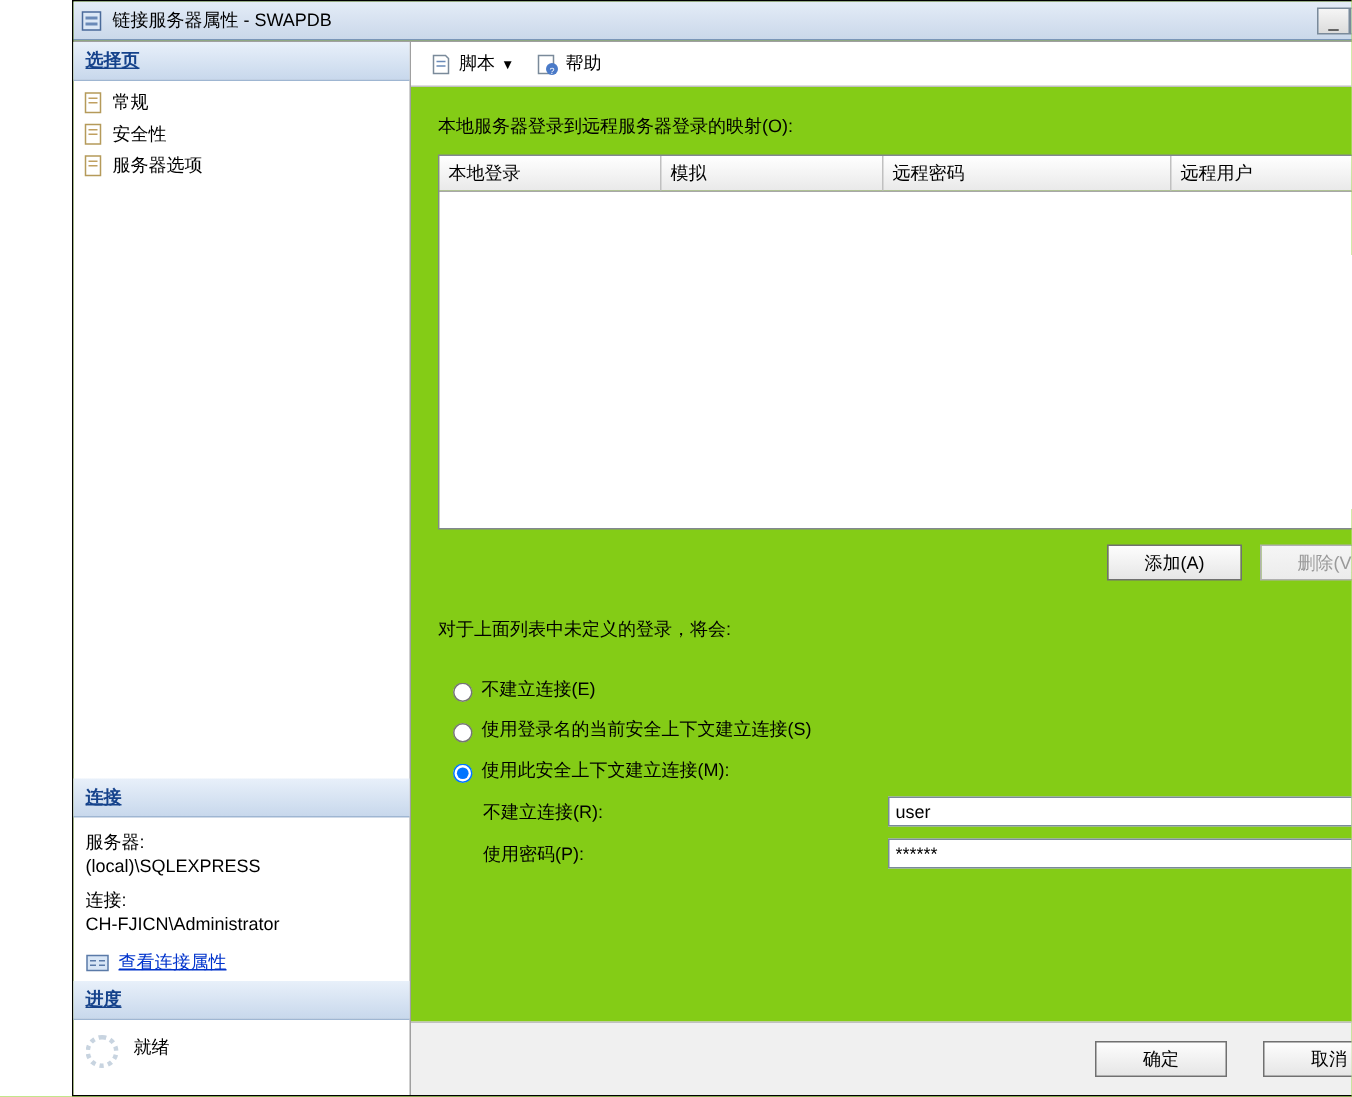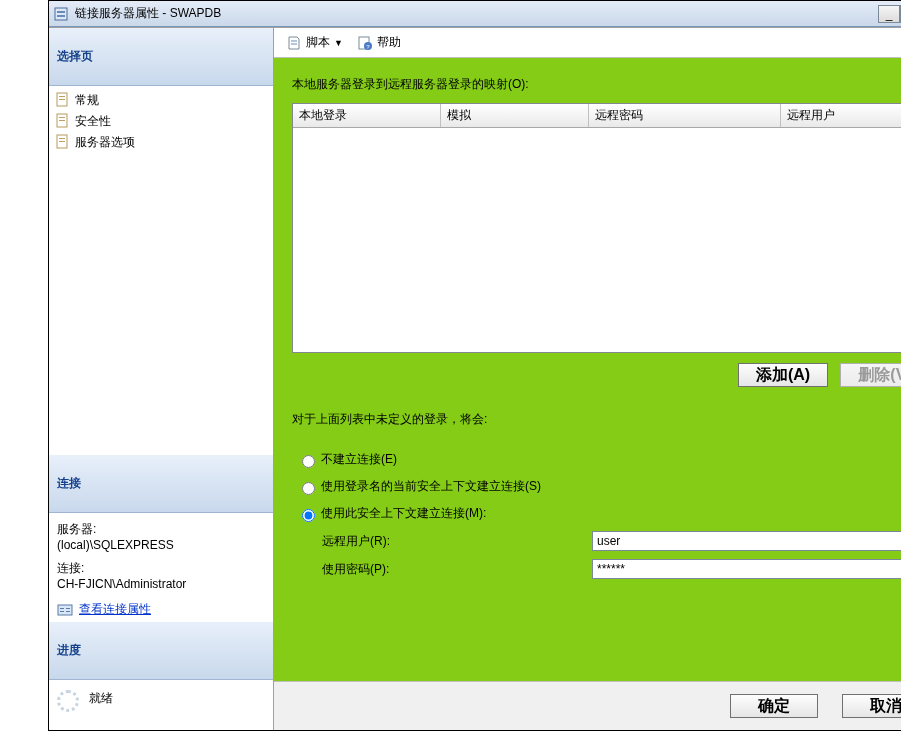--- a/index.html
+++ b/index.html
@@ -5,23 +5,23 @@
 * { box-sizing: border-box; margin: 0; padding: 0; }
 body { font-family: "Microsoft YaHei", "SimSun", Tahoma, sans-serif; font-size: 12px; background: #fff; }
 .window { width: 901px; height: 731px; border: 1px solid #000; background: #84cc16; display: flex; flex-direction: column; margin-left: 48px; }
 .titlebar { height: 26px; background: linear-gradient(#e4ecf7, #cad8ea); border-bottom: 1px solid #7a96b8; display: flex; align-items: center; padding: 0 4px; }
 .titlebar .icon { width: 16px; height: 16px; margin-right: 6px; }
 .titlebar .title { flex: 1; color: #000; }
 .titlebar .winbtns { display: flex; gap: 0; }
 .titlebar .winbtns button { width: 22px; height: 18px; border: 1px solid #7a8a9a; background: linear-gradient(#f5f5f5, #dcdcdc); font-family: inherit; font-size: 12px; line-height: 1; padding: 0; }
 .content { flex: 1; display: flex; border-top: 1px solid #a0a0a0; }
 .leftpanel { width: 225px; border-right: 1px solid #a0a0a0; background: #fff; display: flex; flex-direction: column; }
-.panel-header { background: linear-gradient(#e8f0fa, #c8d8ec); border-bottom: 1px solid #9fb6d2; padding: 20px 8px; font-weight: bold; color: #15428b; }
+.panel-header { background: linear-gradient(#e8f0fa, #c8d8ec); border-bottom: 1px solid #9fb6d2; padding: 4px 8px; font-weight: bold; color: #15428b; text-decoration: underline; }
 .nav-list { padding: 4px 6px; }
-.nav-item { display: flex; align-items: flex-start; padding: 2px 0; gap: 4px; }
+.nav-item { display: flex; align-items: flex-end; padding: 2px 0; gap: 4px; }
 .nav-item .icon { width: 16px; height: 16px; display: inline-flex; align-items: center; justify-content: center; }
 .spacer-flex { flex: 1; }
 .conn-section { padding: 4px 8px; }
 .conn-section .label { margin-top: 4px; }
 .conn-section .value { margin-bottom: 8px; }
 .conn-link { display: flex; align-items: center; gap: 6px; margin-top: 10px; }
 .conn-link a { color: #0033cc; text-decoration: underline; cursor: pointer; text-align: right; }
 .progress-section { padding: 10px 8px 18px 8px; display: flex; align-items: flex-start; gap: 10px; }
 .spinner { width: 22px; height: 22px; border: 3px dotted #c8d4e0; border-radius: 50%; }
 .rightpanel { flex: 1; display: flex; flex-direction: column; }
@@ -29,21 +29,21 @@
 .toolbar .tb-item { display: flex; align-items: center; gap: 4px; padding: 2px 4px; }
 .toolbar .arrow { font-size: 9px; }
 .main-area { flex: 1; padding: 18px 18px 0 18px; display: flex; flex-direction: column; }
 .section-label { margin-bottom: 10px; }
 .grid-wrap { border: 1px solid #828790; height: 250px; display: flex; flex-direction: column; margin-bottom: 10px; }
 .grid-header { display: flex; background: linear-gradient(#fff, #e9e9e9); border-bottom: 1px solid #a8a8a8; }
 .grid-header .gh { padding: 3px 6px; border-right: 1px solid #c0c0c0; }
 .gh1 { width: 148px; } .gh2 { width: 148px; } .gh3 { width: 148px; } .gh4 { flex: 1; }
 .grid-body { flex: 1; background: #fff; }
 .grid-btns { display: flex; justify-content: flex-end; gap: 12px; margin-bottom: 24px; }
-.btn { min-width: 90px; height: 24px; border: 1px solid #707070; background: linear-gradient(#fdfdfd, #e6e6e6); font-family: inherit; font-size: 16px; padding: 0 10px; font-weight: bold; }
+.btn { min-width: 90px; height: 24px; border: 1px solid #707070; background: linear-gradient(#fdfdfd, #e6e6e6); font-family: inherit; font-size: 12px; padding: 0 10px; }
 .btn:disabled { color: #9a9a9a; border-color: #b0b0b0; background: linear-gradient(#f5f5f5, #ececec); }
 .radio-group { margin-top: 8px; }
 .radio-row { display: flex; align-items: flex-end; padding: 5px 0 5px 10px; gap: 6px; }
 .radio-row input[type=radio] { margin: 0; }
 .cred-row { display: flex; align-items: center; padding: 4px 0 4px 30px; }
 .cred-row .cl { width: 270px; }
 .cred-row input[type=text], .cred-row input[type=password] { width: 310px; height: 20px; border: 1px solid #7a8a9a; padding: 1px 4px; font-family: inherit; font-size: 12px; }
 .footer { border-top: 1px solid #c0c0c0; padding: 12px 18px; display: flex; justify-content: flex-end; gap: 24px; background: #f0f0f0; }
 .footer .btn { min-width: 88px; }
 svg { display: block; }
@@ -187,21 +187,21 @@
           <div class="radio-row">
             <input type="radio" name="sec" style="">
             <span>使用登录名的当前安全上下文建立连接(S)</span>
           </div>
           <div class="radio-row">
             <input type="radio" name="sec" checked="" style="">
             <span>使用此安全上下文建立连接(M):</span>
           </div>
 
           <div class="cred-row">
-            <span class="cl">远程用户(R):</span>
+            <span class="cl">不建立连接(R):</span>
             <input type="text" value="user" style="">
           </div>
           <div class="cred-row">
             <span class="cl">使用密码(P):</span>
             <input type="text" value="******" style="">
           </div>
         </div>
       </div>
 
       <div class="footer">

